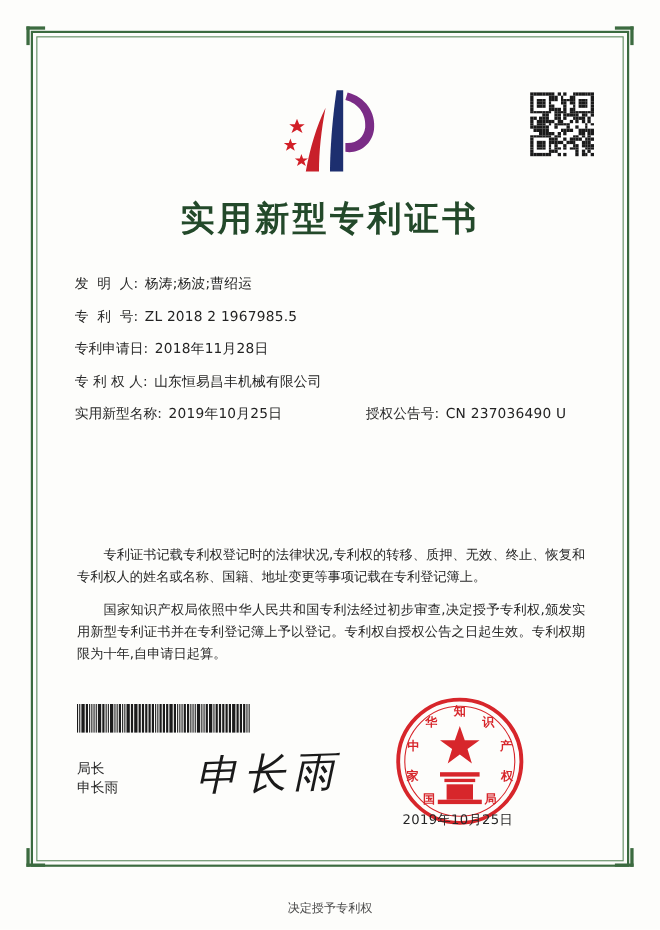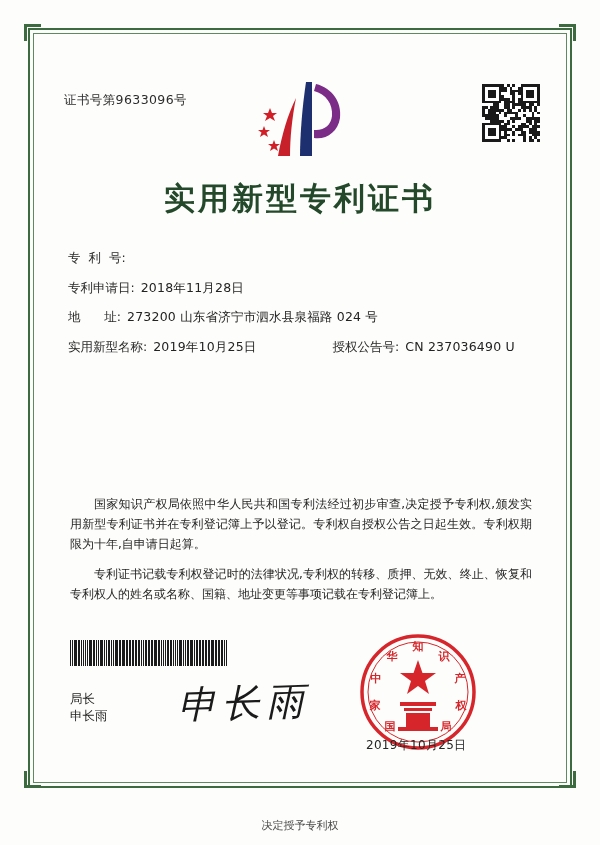--- a/index.html
+++ b/index.html
@@ -230,21 +230,20 @@
 
 <div id="page">
 
   <div class="border-outer"></div>
   <div class="border-inner"></div>
   <div class="corner tl"></div>
   <div class="corner tr"></div>
   <div class="corner bl"></div>
   <div class="corner br"></div>
 
-  <div class="cert-no">证书号第9633096号</div>
 
   <div class="qr" id="qr">
       <i></i>
       <i></i>
       <i></i>
       <i></i>
       <i></i>
       <i></i>
       <i></i>
       <i></i>
@@ -691,41 +690,46 @@
       <polygon points="14,30 16,35 21,35 17,38 19,43 14,40 9,43 11,38 7,35 12,35"></polygon>
       <polygon points="8,48 9.5,52 14,52 10.5,54.5 12,59 8,56.5 4,59 5.5,54.5 2,52 6.5,52"></polygon>
       <polygon points="18,62 19.5,66 24,66 20.5,68.5 22,73 18,70.5 14,73 15.5,68.5 12,66 16.5,66"></polygon>
     </g>
   </svg>
 
   <div class="main-title">实用新型专利证书</div>
 
   <div class="fields">
     <div class="field-row">
+      <span class="field-label">发  明  人:</span>
+      <span class="field-value">杨涛;杨波;曹绍运</span>
+    </div>
+    <div class="field-row">
       <span class="field-label">专  利  号:</span>
+      <span class="field-value">ZL 2018 2 1967985.5</span>
     </div>
     <div class="field-row">
       <span class="field-label">专利申请日:</span>
       <span class="field-value">2018年11月28日</span>
     </div>
     <div class="field-row">
-      <span class="field-label">地      址:</span>
-      <span class="field-value">273200 山东省济宁市泗水县泉福路 024 号</span>
+      <span class="field-label">专 利 权 人:</span>
+      <span class="field-value">山东恒易昌丰机械有限公司</span>
     </div>
     <div class="field-row two-col">
       <span class="field-label">实用新型名称:</span>
       <span class="field-value">2019年10月25日</span>
       <span class="second-label">授权公告号:</span>
       <span class="field-value">CN 237036490 U</span>
     </div>
   </div>
 
   <div class="paragraphs">
+    <p>专利证书记载专利权登记时的法律状况,专利权的转移、质押、无效、终止、恢复和专利权人的姓名或名称、国籍、地址变更等事项记载在专利登记簿上。</p>
     <p>国家知识产权局依照中华人民共和国专利法经过初步审查,决定授予专利权,颁发实用新型专利证书并在专利登记簿上予以登记。专利权自授权公告之日起生效。专利权期限为十年,自申请日起算。</p>
-    <p>专利证书记载专利权登记时的法律状况,专利权的转移、质押、无效、终止、恢复和专利权人的姓名或名称、国籍、地址变更等事项记载在专利登记簿上。</p>
   </div>
 
   <div class="barcode" id="barcode">
       <b style="width: 1.1px;"></b>
       <b style="width: 1.1px;"></b>
       <b style="width: 2.4px;"></b>
       <b style="width: 2.4px;"></b>
       <b style="width: 1.1px;"></b>
       <b style="width: 1.1px;"></b>
       <b style="width: 1.1px;"></b>

